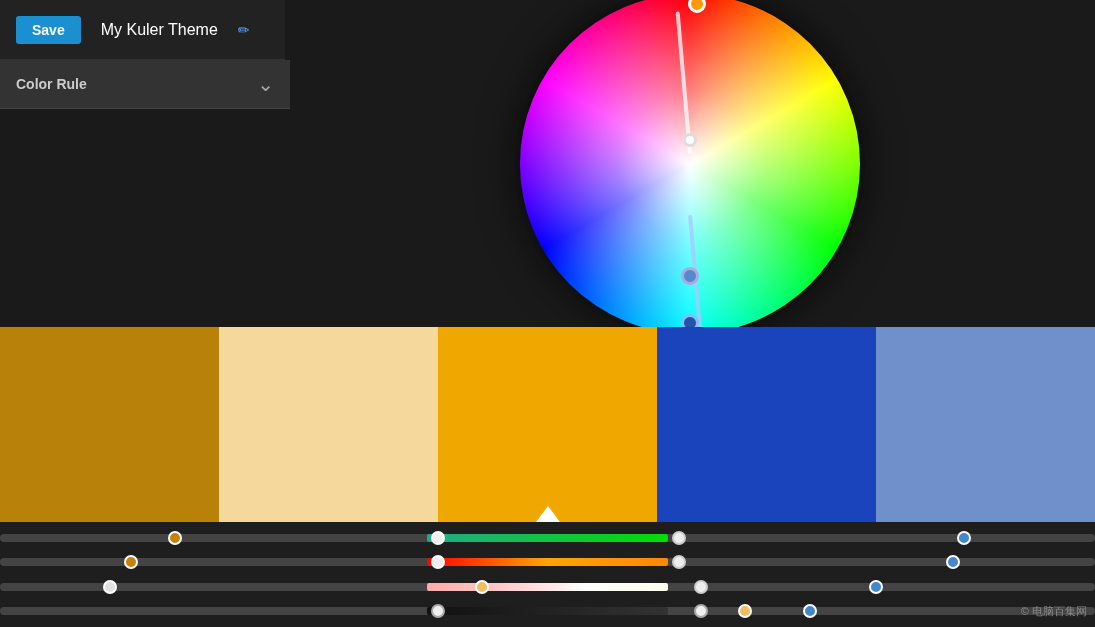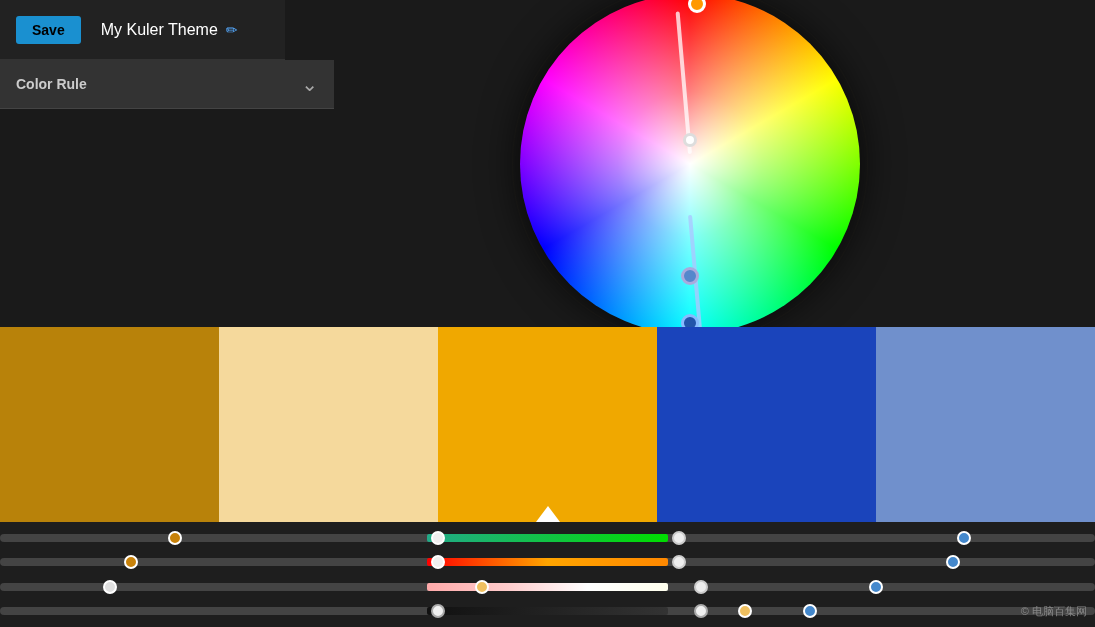--- a/index.html
+++ b/index.html
@@ -18,35 +18,35 @@
       background: #222;
       height: 60px;
       display: flex;
       align-items: center;
       padding: 0 16px;
       border-bottom: 1px solid #333;
       position: relative;
     }
     #save-btn {
       background: #1a90d0;
-      color: #000000;
+      color: #ffffff;
       border: none;
       padding: 6px 16px;
       font-size: 14px;
       border-radius: 3px;
       cursor: pointer;
       font-weight: bold;
     }
     #theme-title {
       margin-left: 20px;
       font-size: 16px;
       color: #fff;
       display: flex;
       align-items: center;
-      gap: 8px;
+      gap: 20px;
     }
     #edit-icon {
       color: #5af;
       font-size: 14px;
       cursor: pointer;
     }
     #camera-icon {
       position: absolute;
       right: 16px;
       top: 50%;
@@ -54,21 +54,21 @@
       color: #aaa;
       font-size: 22px;
       cursor: pointer;
     }
 
     
     #left-panel {
       position: absolute;
       left: 0;
       top: 60px;
-      width: 334px;
+      width: 290px;
       background: #ffffff;
       z-index: 10;
     }
     #color-rule-header {
       background: #333;
       padding: 12px 16px;
       display: flex;
       align-items: center;
       justify-content: space-between;
       border-bottom: 1px solid #444;

